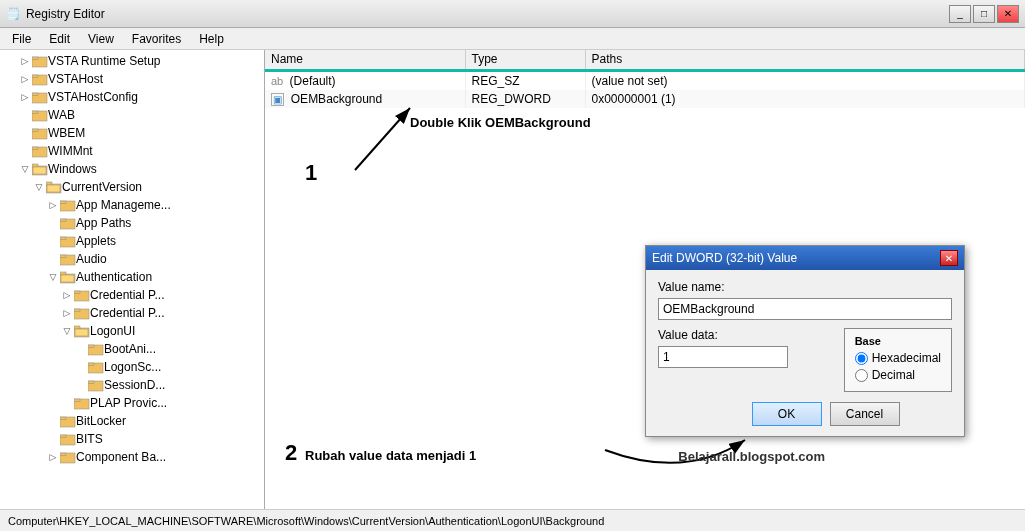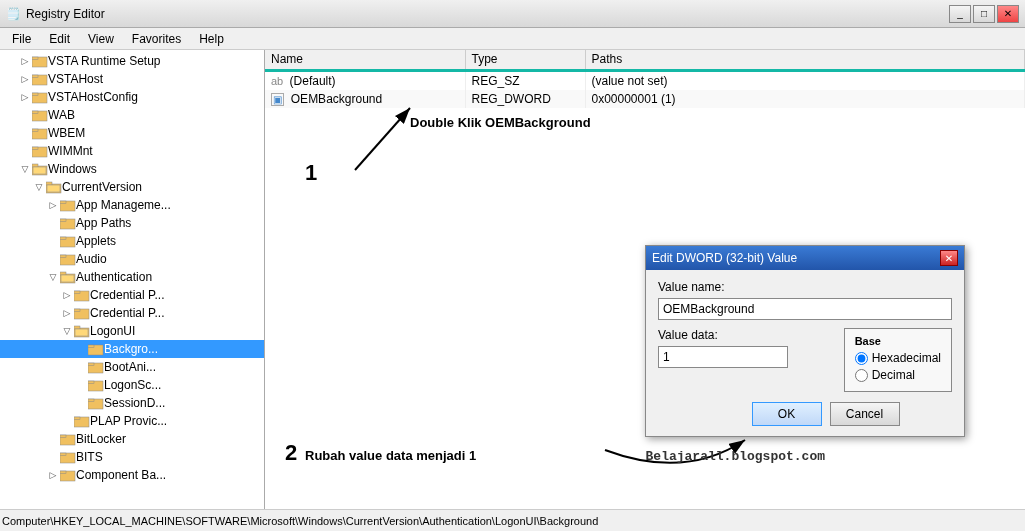--- a/index.html
+++ b/index.html
@@ -264,21 +264,21 @@
       margin-left: 41px;
     }
 
     
     #status-bar {
       height: 22px;
       background: #f0f0f0;
       border-top: 1px solid #ccc;
       display: flex;
       align-items: center;
-      padding: 0 2px;
+      padding: 0 8px;
       font-size: 11px;
       position: absolute;
       bottom: 0;
       left: 0;
       right: 0;
     }
 
     
     ::-webkit-scrollbar { width: 12px; height: 12px; }
     ::-webkit-scrollbar-track { background: #f0f0f0; }
@@ -451,28 +451,20 @@
       <span>Credential P...</span>
     </div>
     <div class="tree-item indent-5">
       <span class="expand-icon">▽</span>
       <svg class="folder-svg" viewBox="0 0 16 14">
           <rect x="0" y="4" width="15" height="9" fill="#f0c060" stroke="#888" stroke-width="0.5"></rect>
           <rect x="0" y="2" width="6" height="3" fill="#f0c060" stroke="#888" stroke-width="0.5"></rect>
           <rect x="1" y="5" width="13" height="7" fill="#ffd878" stroke="#888" stroke-width="0.5"></rect>
         </svg>
       <span>LogonUI</span>
-    </div>
-    <div class="tree-item indent-6 selected">
-      <span class="expand-icon" style="visibility:hidden">▷</span>
-      <svg class="folder-svg" viewBox="0 0 16 14">
-          <rect x="0" y="3" width="15" height="10" fill="#f0c060" stroke="#888" stroke-width="0.5"></rect>
-          <rect x="0" y="3" width="6" height="2.5" fill="#f0c060" stroke="#888" stroke-width="0.5"></rect>
-        </svg>
-      <span>Backgro...</span>
     </div>
     <div class="tree-item indent-6">
       <span class="expand-icon" style="visibility:hidden">▷</span>
       <svg class="folder-svg" viewBox="0 0 16 14">
           <rect x="0" y="3" width="15" height="10" fill="#f0c060" stroke="#888" stroke-width="0.5"></rect>
           <rect x="0" y="3" width="6" height="2.5" fill="#f0c060" stroke="#888" stroke-width="0.5"></rect>
         </svg>
       <span>BootAni...</span>
     </div>
     <div class="tree-item indent-6">
@@ -573,21 +565,21 @@
         <path d="M 340 400 Q 420 430 480 390" stroke="black" stroke-width="2" fill="none" marker-end="url(#arrowhead1)"></path>
       </svg>
 
       <div style="position:absolute; top:110px; left:40px; font-size:22px; font-weight:bold;">1</div>
 
       <div style="position:absolute; top:65px; left:145px; font-size:13px; font-weight:bold;">Double Klik OEMBackground</div>
 
       <div style="position:absolute; top:390px; left:20px; font-size:22px; font-weight:bold;">2</div>
       <div style="position:absolute; top:398px; left:40px; font-size:13px; font-weight:bold;">Rubah value data menjadi 1</div>
 
-      <div class="watermark" style="bottom:45px; right:200px;font-family:Liberation Mono, monospace;">Belajarall.blogspot.com</div>
+      <div class="watermark" style="bottom:45px; right:200px;">Belajarall.blogspot.com</div>
 
     </div>
 
     <div id="edit-dialog">
       <div id="dialog-titlebar">
         <span>Edit DWORD (32-bit) Value</span>
         <div id="dialog-close-btn">✕</div>
       </div>
       <div id="dialog-body">
         <div class="dialog-label">Value name:</div>

